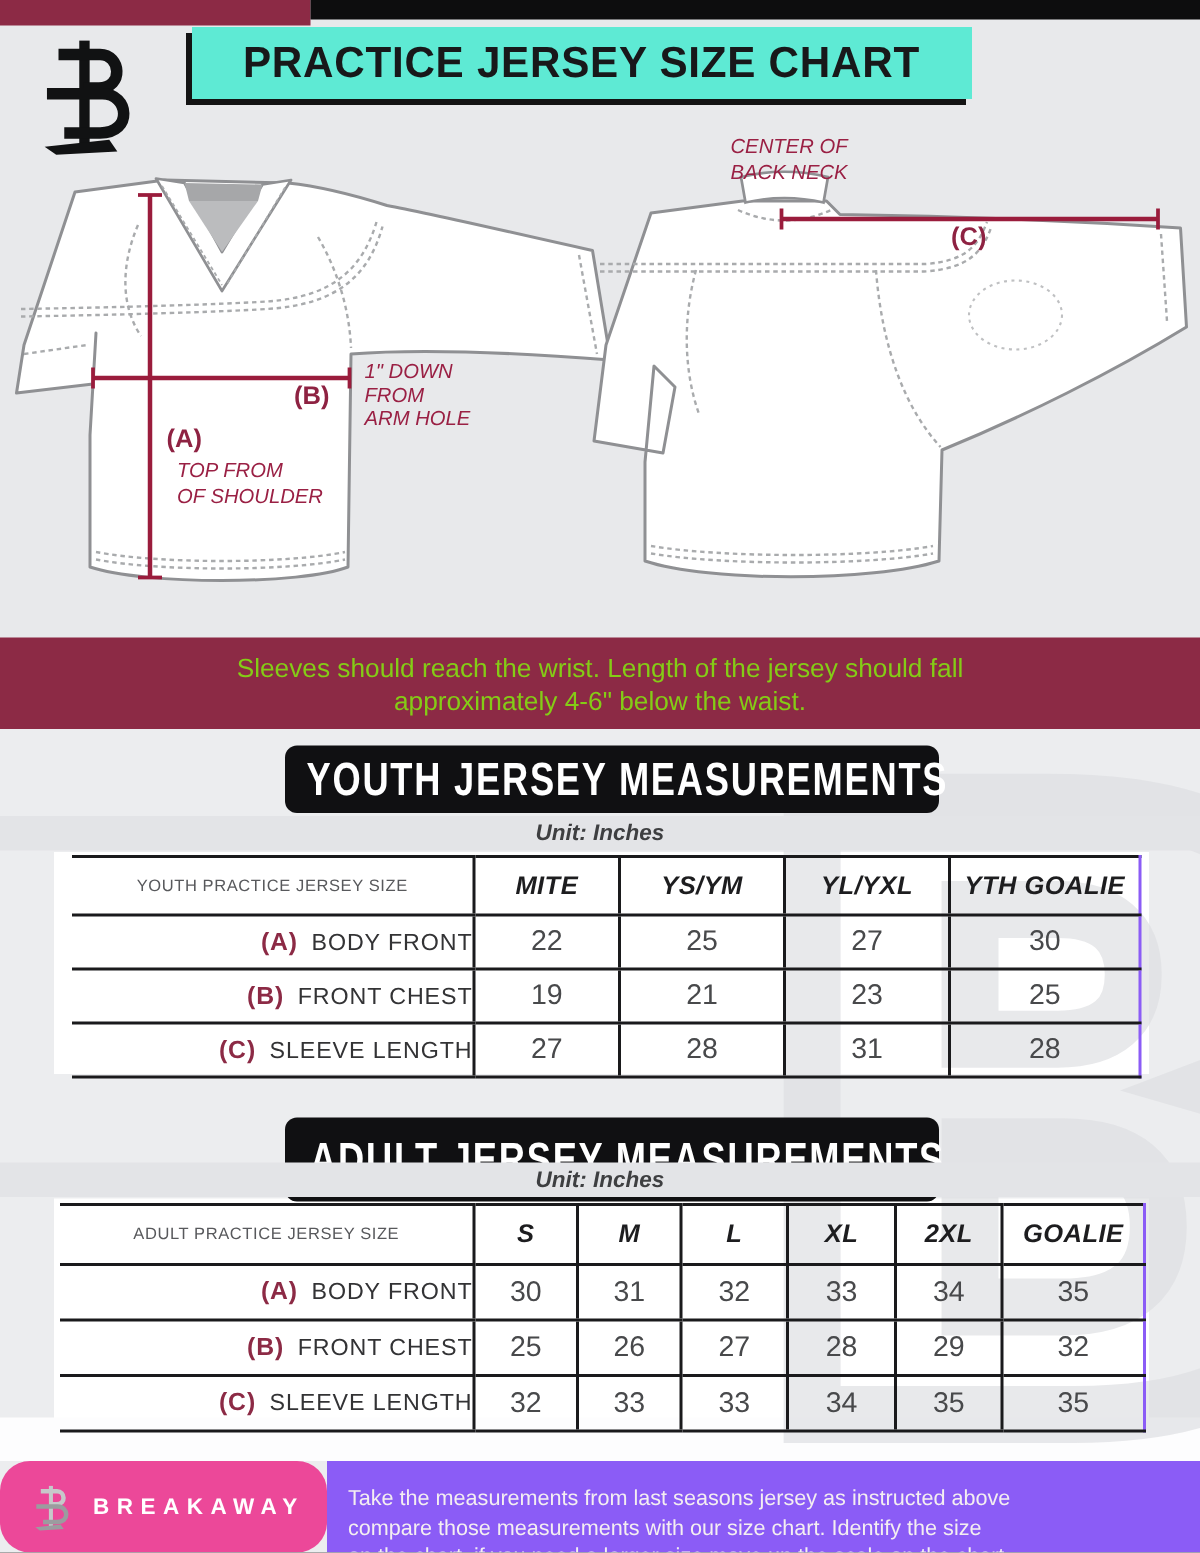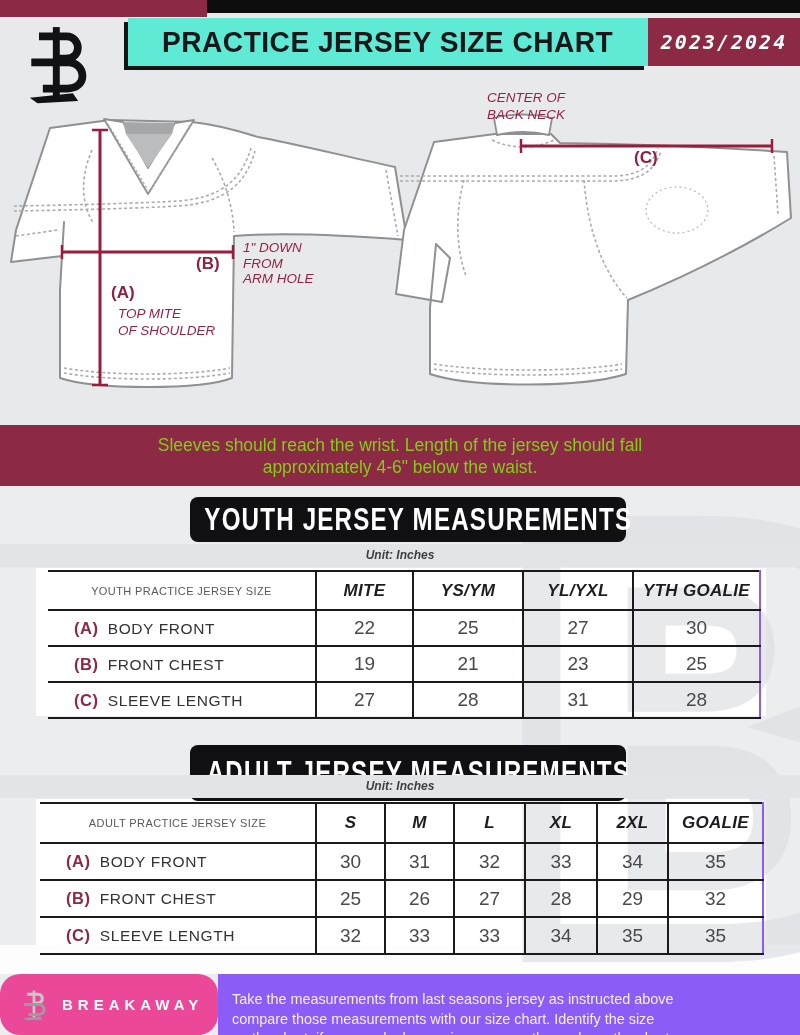--- a/index.html
+++ b/index.html
@@ -28,34 +28,34 @@
   
   .lower-bg{position:absolute;left:0;top:486px;width:800px;height:549px;background:#ECEDEF;z-index:0;}
   .table-white{position:absolute;background:#FFFFFF;z-index:1;}
   .white-strip{position:absolute;left:0;top:945px;width:800px;height:29px;background:#FDFDFE;z-index:1;}
   .watermark{position:absolute;left:470px;top:448px;z-index:2;opacity:.7;}
   .section-title{position:absolute;left:190px;width:416px;height:45px;background:#101012;border-radius:8px;
                  color:#FFFFFF;display:flex;align-items:center;justify-content:center;z-index:3;padding-left:20px;}
   .section-title span{font-size:31px;font-weight:bold;letter-spacing:1.5px;display:inline-block;
                       transform:scaleX(.78);white-space:nowrap;}
   .unit-band{position:absolute;left:0;width:800px;height:23px;background:#E3E4E7;text-align:center;
-             font-style:italic;font-weight:bold;font-size:12px;line-height:23px;color:#3E3F41;z-index:3;}
+             font-style:italic;font-weight:bold;font-size:15px;line-height:23px;color:#3E3F41;z-index:3;}
   
   .meas-table{border-collapse:collapse;table-layout:fixed;position:absolute;z-index:3;}
   .meas-table th,.meas-table td{border-top:2px solid #1A1A1C;border-bottom:2px solid #1A1A1C;
        border-left:2px solid #1A1A1C;padding:0;background:transparent;}
   .meas-table th:first-child,.meas-table td:first-child{border-left:none;}
   .meas-table th:last-child,.meas-table td:last-child{border-right:2px solid #8b5cf6;}
   #youth-table{left:48px;top:570px;width:712px;}
   #adult-table{left:40px;top:802px;width:723px;}
   #youth-table th{height:37px;} #youth-table td{height:34px;}
   #adult-table th{height:38px;} #adult-table td{height:35px;}
   .col-label-hd{font-size:11px;color:#58595C;font-weight:normal;letter-spacing:.4px;text-align:center;}
   .col-size-hd{font-size:17px;color:#1D1D1F;font-weight:bold;letter-spacing:.3px;text-align:center;font-style:italic;}
-  td.row-label{text-align:left;padding-left:26px;font-size:15.5px;color:#333335;letter-spacing:.6px;margin-top:20px;}
+  td.row-label{text-align:right;padding-left:26px;font-size:15.5px;color:#333335;letter-spacing:.6px;margin-top:20px;}
   td.row-label .key{color:#8C2A45;font-weight:bold;font-size:16.5px;margin-right:9px;}
   td.num{text-align:center;font-size:19px;color:#48494B;}
   
   .footer-black{position:absolute;left:0;top:974px;width:218px;height:61px;background:#ec4899;
                 display:flex;align-items:center;z-index:4;border-radius:20px;}
   .footer-brand{margin-left:12px;color:#FFFFFF;font-size:15px;font-weight:bold;letter-spacing:5px;}
   .footer-maroon{position:absolute;left:218px;top:974px;width:582px;height:61px;background:#8b5cf6;
                  color:#F4EEF1;font-size:14.4px;line-height:19.6px;padding:16px 0 0 14px;
                  box-sizing:border-box;z-index:4;}
 </style>
@@ -69,23 +69,20 @@
 
   <svg class="logo-top" viewBox="0 0 100 104">
     <rect x="42" y="4" width="9" height="90" fill="#111213"></rect>
     <path d="M 24,16 H 60 C 78,16 81,45 59,45 H 46" fill="none" stroke="#111213" stroke-width="10"></path>
     <path d="M 14,50 H 62 C 85,50 89,84 60,84 H 29" fill="none" stroke="#111213" stroke-width="10"></path>
     <path d="M 12,96 L 68,90 L 75,100 L 22,103 Z" fill="#111213"></path>
   </svg>
 
   <div class="title-box">
     <span class="title-text">PRACTICE JERSEY SIZE CHART</span>
-  </div>
-  <div class="season-box">
-    <span class="season-text">2023/2024</span>
   </div>
 
   <svg class="jersey-svg" style="left:6px;top:110px;" width="430" height="290" viewBox="0 0 430 290">
 
     <path d="M 104,10 L 44,18 L 10,120 L 5,152 L 56,146 L 58,112 L 54,180 L 54,268
              C 90,280 195,280 226,268 L 228,126
              C 280,122 350,126 401,130 L 389,57
              C 330,44 280,32 252,27 C 230,20 205,14 186,12 Z" fill="#FFFFFF" stroke="#8F9093" stroke-width="2" stroke-linejoin="round"></path>
 
     <g fill="none" stroke="#A9ABAD" stroke-width="1.6" stroke-dasharray="3 2.5">
@@ -149,21 +146,21 @@
   </div>
   <div class="diag-label" style="left:634px;top:148px;">(C)</div>
   <div class="diag-label" style="left:196px;top:254px;">(B)</div>
   <div class="diag-note" style="left:243px;top:240px;line-height:15.5px;">
     <div>1" DOWN</div>
     <div>FROM</div>
     <div>ARM HOLE</div>
   </div>
   <div class="diag-label" style="left:111px;top:283px;">(A)</div>
   <div class="diag-note" style="left:118px;top:306px;">
-    <div>TOP MITE</div>
+    <div>TOP FROM</div>
     <div>OF SHOULDER</div>
   </div>
 
   <div class="notice">
     <div>Sleeves should reach the wrist. Length of the jersey should fall</div>
     <div>approximately 4-6" below the waist.</div>
   </div>
 
   <div class="lower-bg"></div>
   <div class="table-white" style="left:36px;top:568px;width:730px;height:148px;"></div>

